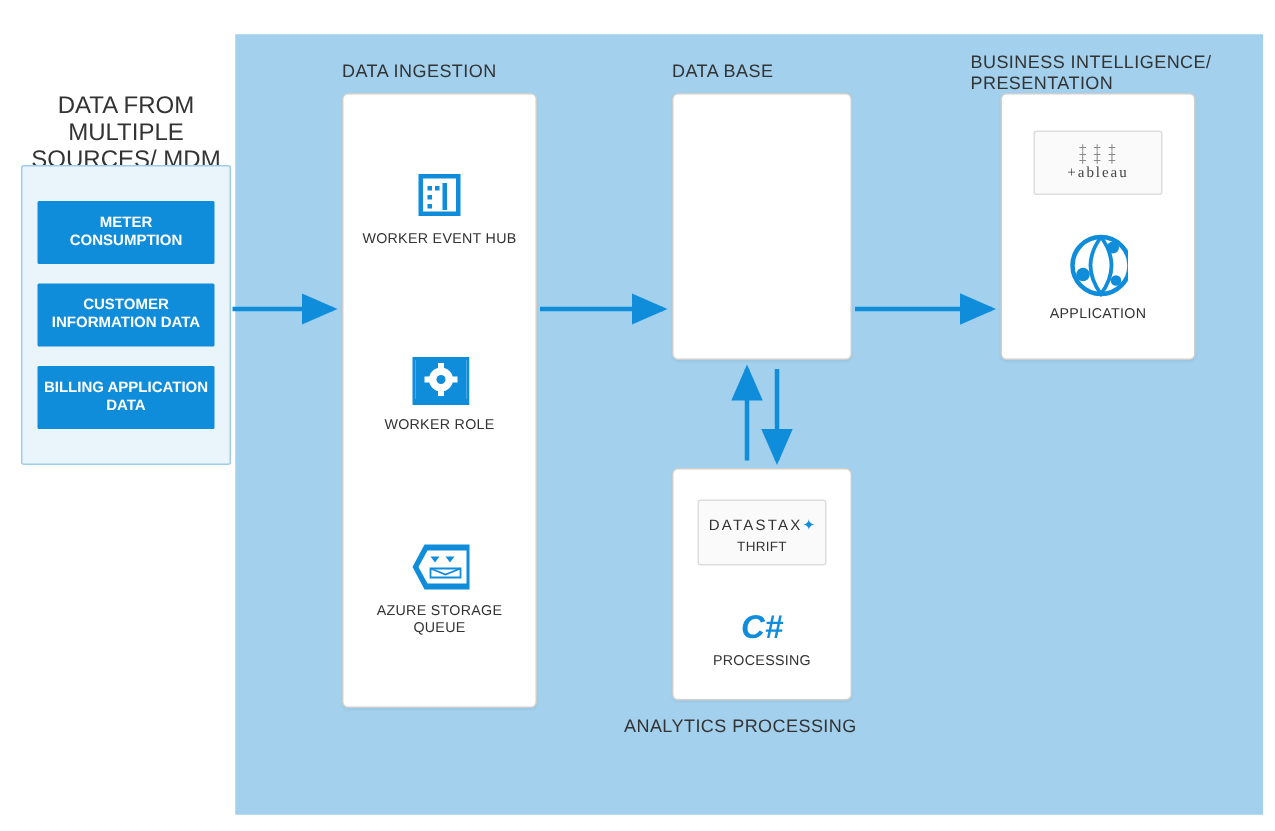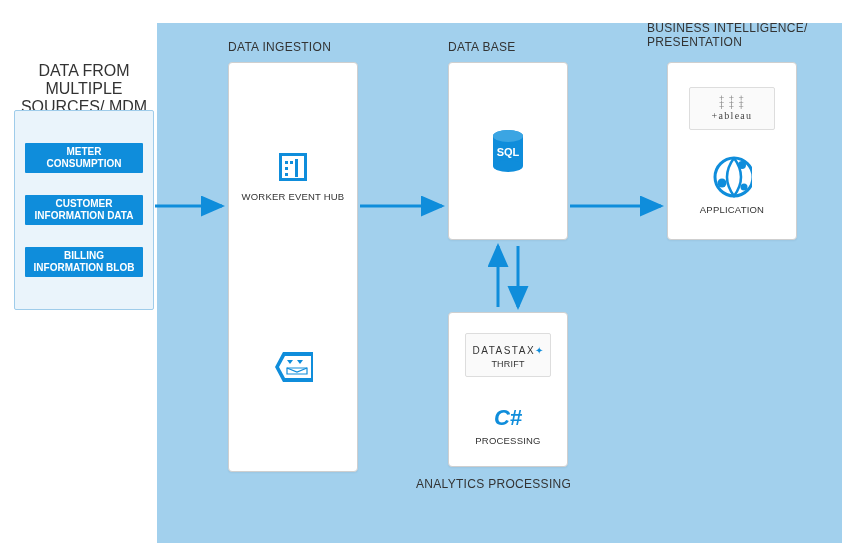--- a/index.html
+++ b/index.html
@@ -45,21 +45,21 @@
     border: 1px solid #9fccea;
     border-radius: 2px;
     display: flex;
     flex-direction: column;
     align-items: center;
     justify-content: space-evenly;
     padding: 10px 8px;
   }
   .source-item {
     width: 118px;
-    height: 30px;
+    height: 42px;
     background: #0f8ddb;
     color: #fff;
     font-size: 10px;
     font-weight: 600;
     display: flex;
     align-items: center;
     justify-content: center;
     text-align: center;
     line-height: 1.25;
     border-radius: 1px;
@@ -109,21 +109,21 @@
   
   .database-title { position:absolute; left: 448px; top: 40px; width: 120px; }
   .database-panel {
     left: 448px;
     top: 62px;
     width: 120px;
     height: 178px;
     justify-content: space-around;
   }
   
-  .bi-title { position:absolute; left: 647px; top: 21px; width: 170px; line-height:1.2; }
+  .bi-title { position:absolute; left: 647px; top: 34px; width: 170px; line-height:1.2; }
   .bi-panel {
     left: 667px;
     top: 62px;
     width: 130px;
     height: 178px;
     justify-content: space-around;
   }
   
   .analytics-panel {
     left: 448px;
@@ -178,66 +178,72 @@
 </style>
 </head>
 <body>
 
 <div class="main-region"></div>
 
 <div class="sources-title">DATA FROM MULTIPLE SOURCES/ MDM</div>
 <div class="sources-box">
   <div class="source-item">METER CONSUMPTION</div>
   <div class="source-item">CUSTOMER INFORMATION DATA</div>
-  <div class="source-item">BILLING INFORMATION BLOB</div>
+  <div class="source-item">BILLING APPLICATION DATA</div>
 </div>
 
 <div class="section-title ingestion-title">DATA INGESTION</div>
 <div class="panel ingestion-panel">
   <div class="panel-item">
     <div class="icon-box">
       <svg width="40" height="40">
           <rect x="6" y="6" width="28" height="28" fill="#0f8ddb"></rect>
           <rect x="9" y="9" width="22" height="22" fill="#fff"></rect>
           <rect x="12" y="14" width="3" height="3" fill="#0f8ddb"></rect>
           <rect x="17" y="14" width="3" height="3" fill="#0f8ddb"></rect>
           <rect x="12" y="20" width="3" height="3" fill="#0f8ddb"></rect>
           <rect x="12" y="26" width="3" height="3" fill="#0f8ddb"></rect>
           <rect x="22" y="12" width="3" height="18" fill="#0f8ddb"></rect>
         </svg>
     </div>
     <div class="panel-item-label">WORKER EVENT HUB</div>
   </div>
   <div class="panel-item">
     <div class="icon-box">
+      <svg width="42" height="36">
+          <rect x="2" y="2" width="38" height="32" fill="#0f8ddb"></rect>
+          <rect x="4" y="4" width="34" height="26" fill="#fff"></rect>
+          <rect x="4" y="4" width="34" height="26" fill="#0f8ddb"></rect>
+          <circle cx="21" cy="17" r="8" fill="#fff"></circle>
+          <circle cx="21" cy="17" r="3" fill="#0f8ddb"></circle>
+          <rect x="19" y="6" width="4" height="4" fill="#fff"></rect>
+          <rect x="19" y="24" width="4" height="4" fill="#fff"></rect>
+          <rect x="10" y="15" width="4" height="4" fill="#fff"></rect>
+          <rect x="28" y="15" width="4" height="4" fill="#fff"></rect>
+        </svg>
+    </div>
+    <div class="panel-item-label">WORKER ROLE</div>
+  </div>
+  <div class="panel-item">
+    <div class="icon-box">
       <svg width="44" height="34">
           <polygon points="2,17 10,2 42,2 42,32 10,32" fill="#0f8ddb"></polygon>
           <polygon points="6,17 12,6 38,6 38,28 12,28" fill="#fff"></polygon>
           <polygon points="14,10 20,10 17,14" fill="#0f8ddb"></polygon>
           <polygon points="24,10 30,10 27,14" fill="#0f8ddb"></polygon>
           <path d="M 14 18 L 34 18 L 34 24 L 14 24 Z" fill="none" stroke="#0f8ddb" stroke-width="1.2"></path>
           <path d="M 14 18 L 24 22 L 34 18" fill="none" stroke="#0f8ddb" stroke-width="1.2"></path>
         </svg>
     </div>
+    <div class="panel-item-label">AZURE STORAGE  QUEUE</div>
   </div>
 </div>
 
 <div class="section-title database-title">DATA BASE</div>
 <div class="panel database-panel">
-  <div class="panel-item">
-    <div class="icon-box" style="height:46px">
-      <svg width="40" height="46">
-          <ellipse cx="20" cy="8" rx="15" ry="6" fill="#0f8ddb"></ellipse>
-          <rect x="5" y="8" width="30" height="30" fill="#0f8ddb"></rect>
-          <ellipse cx="20" cy="38" rx="15" ry="6" fill="#0f8ddb"></ellipse>
-          <ellipse cx="20" cy="8" rx="15" ry="6" fill="#3ba5e3"></ellipse>
-          <text x="20" y="28" font-size="11" font-weight="bold" fill="#fff" text-anchor="middle">SQL</text>
-        </svg>
-    </div>
-  </div>
 </div>
 
 <div class="section-title bi-title">BUSINESS INTELLIGENCE/ PRESENTATION</div>
 <div class="panel bi-panel">
   <div class="panel-item">
     <div class="logo-card">
       <div class="tableau-plus">+ + +<br>+ + +<br>+ + +</div>
       <div class="tableau-logo">+ableau</div>
     </div>
   </div>

